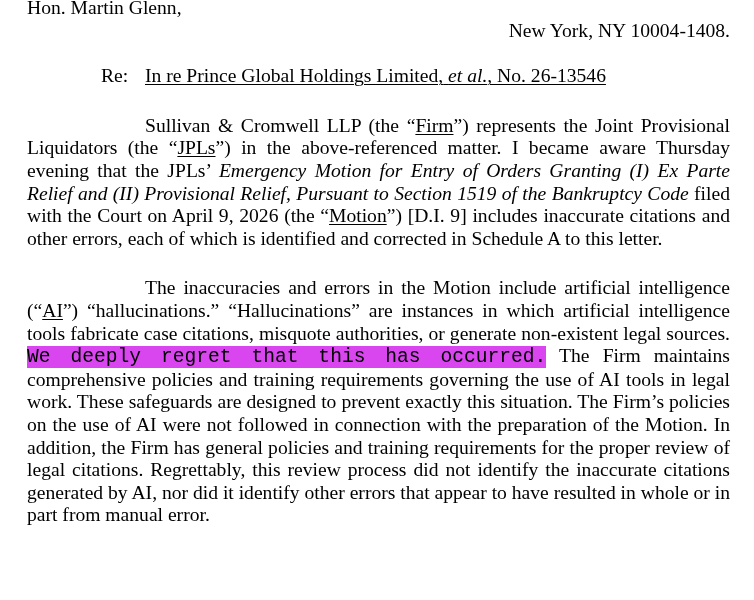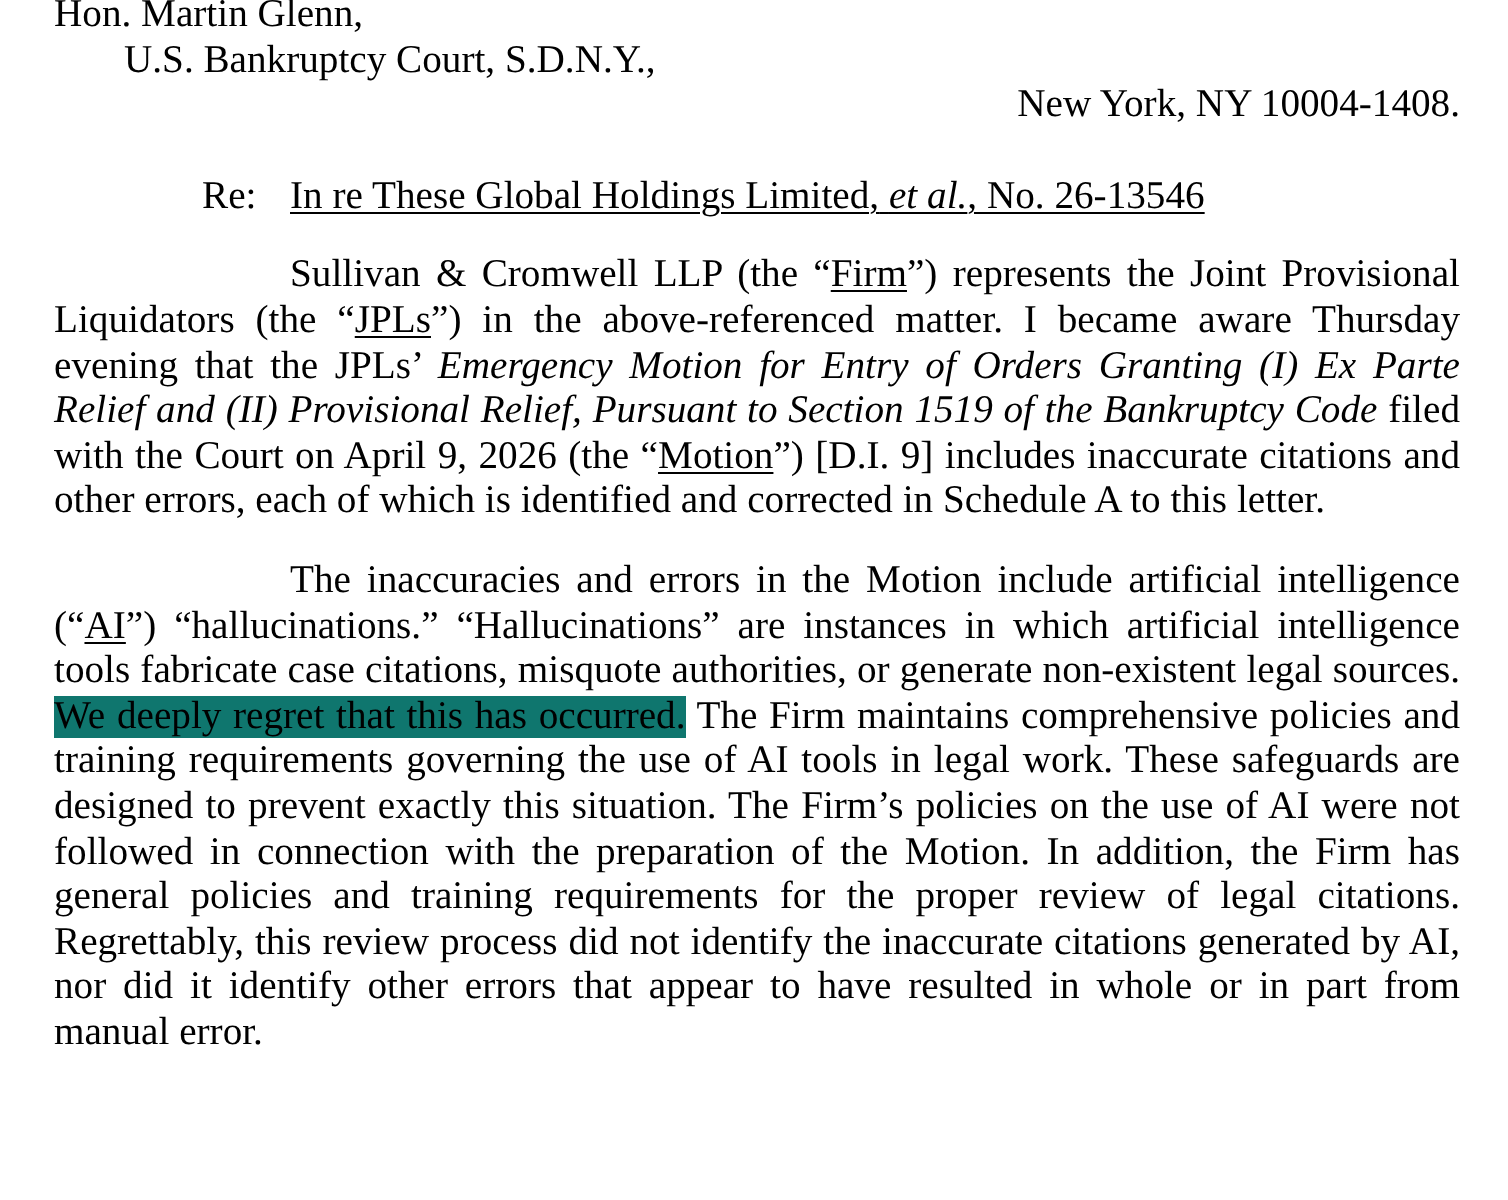--- a/index.html
+++ b/index.html
@@ -31,41 +31,41 @@
   .re-line {
     margin-top: 23px;
     padding-left: 74px;
     white-space: nowrap;
   }
   .re-label { display: inline-block; width: 44px; }
   .u { text-decoration: underline; text-underline-offset: 2px; text-decoration-thickness: 1px; }
   .i { font-style: italic; text-align: right; }
   .salutation { margin-top: 23px; }
   .para {
-    margin-top: 17px;
+    margin-top: 27px;
     text-align: justify;
     text-indent: 118px;
   }
   .highlight {
-    background: #0f766e;
+    background: #d946ef;
+    font-family: Liberation Mono, monospace;
   }
 </style>
 </head>
 <body>
 
 <div class="page">
 
   <div>
     <div class="addr-line addr-0">Hon. Martin Glenn,</div>
-    <div class="addr-line addr-1">U.S. Bankruptcy Court, S.D.N.Y.,</div>
     <div class="addr-line addr-3">New York, NY 10004-1408.</div>
   </div>
 
   <div class="re-line">
-    <span class="re-label">Re:</span><span class="u"><span>In re These Global Holdings Limited,</span><span> </span><span class="i">et al.</span><span>, No. 26-13546</span></span>
+    <span class="re-label">Re:</span><span class="u"><span>In re Prince Global Holdings Limited,</span><span> </span><span class="i">et al.</span><span>, No. 26-13546</span></span>
   </div>
 
 
   <p class="para" style="margin-bottom:0;"><span>Sullivan &amp; Cromwell LLP (the “</span><span class="u">Firm</span><span>”) represents the Joint Provisional Liquidators (the “</span><span class="u">JPLs</span><span>”) in the above-referenced matter.  I became aware Thursday evening that the JPLs’ </span><span class="i">Emergency Motion for Entry of Orders Granting (I) Ex Parte Relief and (II) Provisional Relief, Pursuant to Section 1519 of the Bankruptcy Code</span><span> filed with the Court on April 9, 2026 (the “</span><span class="u">Motion</span><span>”) [D.I. 9] includes inaccurate citations and other errors, each of which is identified and corrected in Schedule A to this letter.</span></p>
 
   <p class="para" style="margin-bottom:0;"><span>The inaccuracies and errors in the Motion include artificial intelligence (“</span><span class="u">AI</span><span>”) “hallucinations.”  “Hallucinations” are instances in which artificial intelligence tools fabricate case citations, misquote authorities, or generate non-existent legal sources.  </span><span class="highlight">We deeply regret that this has occurred.</span><span>  The Firm maintains comprehensive policies and training requirements governing the use of AI tools in legal work. These safeguards are designed to prevent exactly this situation.  The Firm’s policies on the use of AI were not followed in connection with the preparation of the Motion.  In addition, the Firm has general policies and training requirements for the proper review of legal citations.  Regrettably, this review process did not identify the inaccurate citations generated by AI, nor did it identify other errors that appear to have resulted in whole or in part from manual error.</span></p>
 
 </div>
 
 </body></html>

